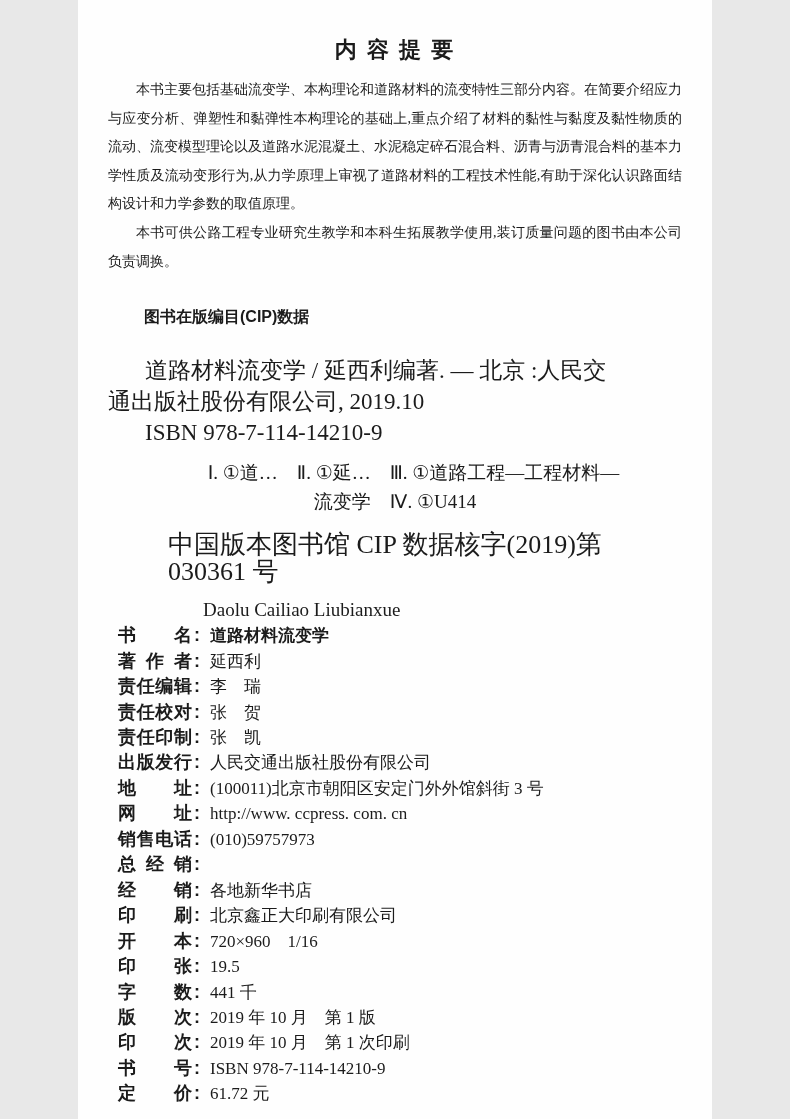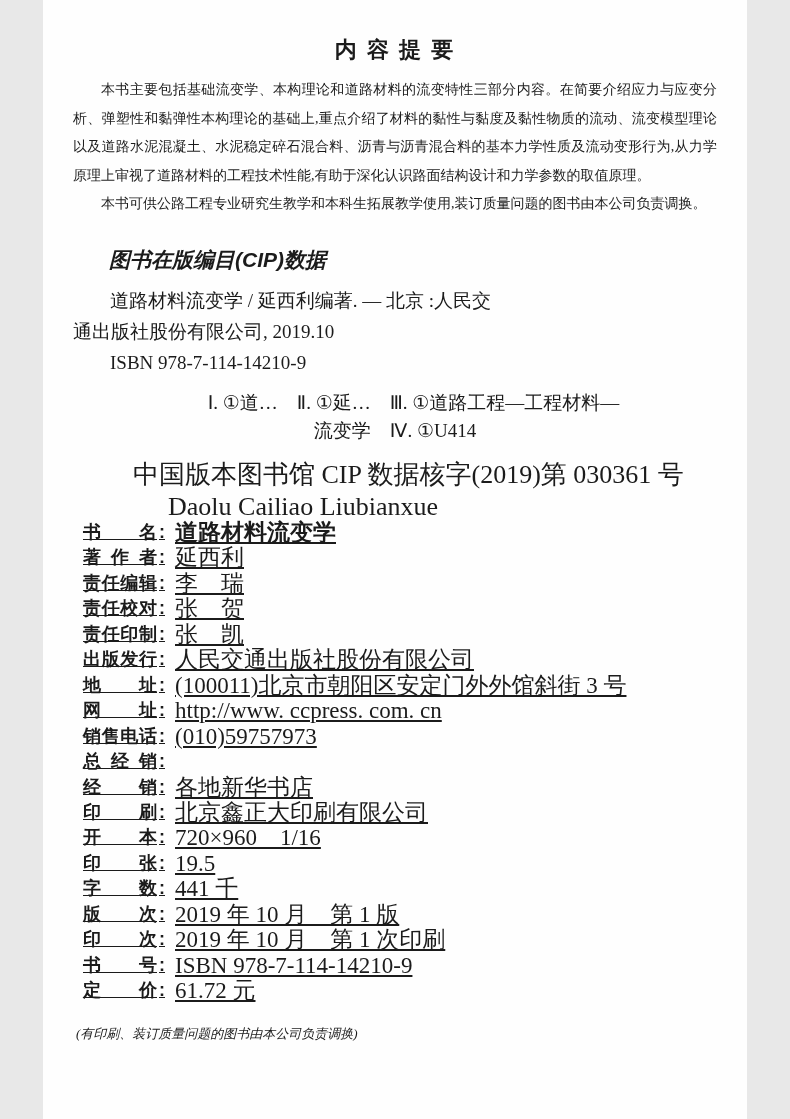--- a/index.html
+++ b/index.html
@@ -1,18 +1,18 @@
 <!DOCTYPE html>
 <html><head>
 <meta charset="utf-8">
 <style>
   html,body { margin:0; padding:0; background:#e8e8e8; }
   .page {
     position: relative;
-    width: 704px;
+    width: 634px;
     height: 1119px;
     margin: 0 auto;
     background: #fefefe;
     color: #1b1b1b;
     font-family: "Liberation Serif", serif;
     box-sizing: border-box;
     padding: 30px 30px 0 30px;
     overflow: hidden;
   }
   .page-title {
@@ -28,73 +28,72 @@
     font-size: 14px;
     line-height: 28.6px;
     text-align: justify;
     text-justify: inter-ideograph;
     text-indent: 2em;
     margin: 0;
   }
   .cip-heading {
     font-family: "Liberation Sans", sans-serif;
     font-weight: 700;
-    font-size: 21px;
+    font-size: 16px;
     margin: 28px 0 0 0;
     padding-left: 36px;
     line-height: 26px;
-    font-style: italic;
   }
   .cip-entry {
-    margin-top: 12px;
-    font-size: 19px;
+    margin-top: 25px;
+    font-size: 23px;
     line-height: 31px;
   }
   .cip-entry .line-indent { padding-left: 37px; }
   .cip-classification {
     margin-top: 11px;
     font-size: 19px;
     line-height: 28.5px;
     text-align: center;
   }
   .cip-classification .line-indent { padding-left: 37px; }
   .cip-registry {
     margin-top: 15px;
     font-size: 26px;
     line-height: 27px;
     padding-left: 60px;
   }
   .pinyin-title {
-    margin-top: 7px;
-    font-size: 26px;
+    margin-top: 13px;
+    font-size: 19px;
     line-height: 24px;
     padding-left: 95px;
     font-family: "Liberation Serif", serif;
   }
   .rows { margin-top: 1px; padding-left: 10px; }
-  .row { display: flex; align-items: flex-start; line-height: 25.45px; text-decoration: underline; }
+  .row { display: flex; align-items: flex-start; line-height: 25.45px; }
   .row .label {
     font-family: "Liberation Sans", sans-serif;
     font-weight: 700;
     font-size: 18px;
     display: inline-block;
     width: 74px;
     text-align: justify;
     text-align-last: justify;
     flex: none;
   }
   .row .colon {
     font-family: "Liberation Sans", sans-serif;
     font-weight: 700;
     font-size: 18px;
     flex: none;
     margin-left: 2px;
   }
   .row .value {
-    font-size: 23px;
+    font-size: 17px;
     margin-left: 10px;
     white-space: pre;
   }
   .row.bold-value .value {
     font-family: "Liberation Sans", sans-serif;
     font-weight: 700;
   }
   .exchange-note {
     margin-top: 16px;
     padding-left: 3px;

